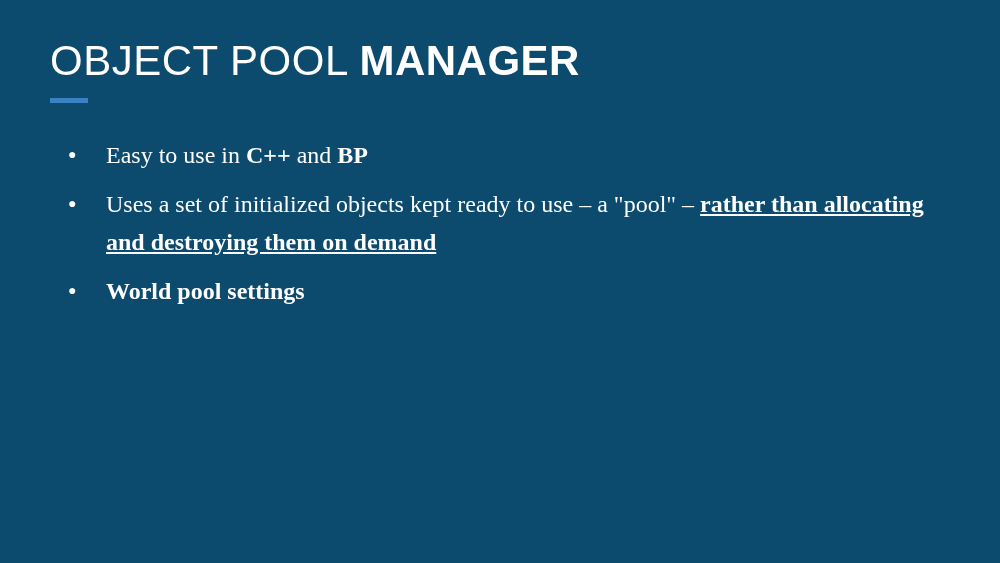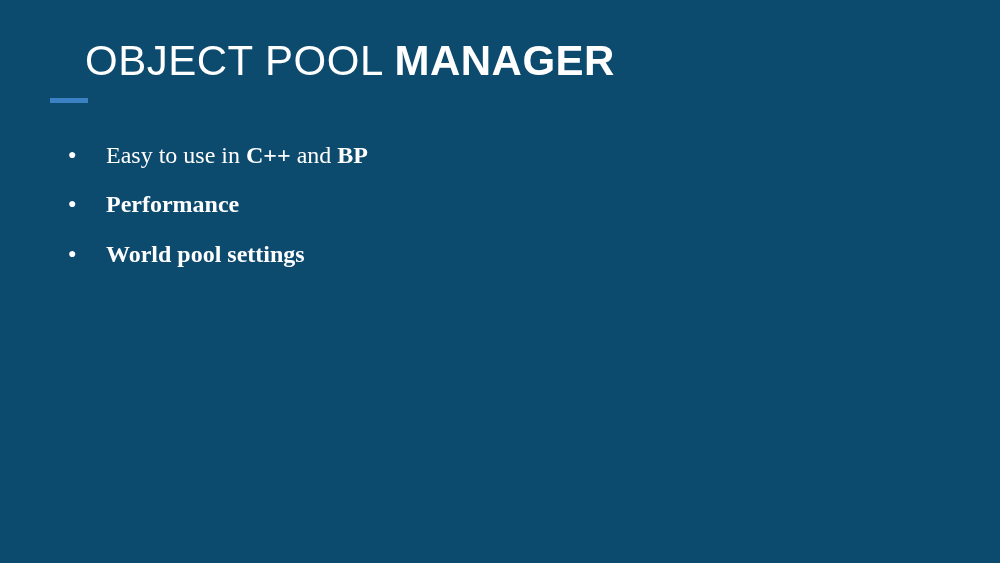--- a/index.html
+++ b/index.html
@@ -17,21 +17,20 @@
     font-family: "Helvetica Neue", Helvetica, Arial, sans-serif;
     color: #ffffff;
     padding: 38px 50px 40px 50px;
   }
   .title {
     font-size: 42px;
     font-weight: 300;
     letter-spacing: 0.5px;
     margin-bottom: 14px;
     line-height: 1.1;
-    margin-left: 35px;
   }
   .title .light {
     font-weight: 300;
   }
   .title .bold {
     font-weight: 700;
   }
   .accent-bar {
     width: 38px;
     height: 5px;
@@ -69,18 +68,18 @@
   <span class="light">OBJECT POOL </span><span class="bold">MANAGER</span>
 </h1>
 
 <div class="accent-bar"></div>
 
 <ul class="bullets">
   <li>
     <span>Easy to use in </span><span class="b">C++</span><span> and </span><span class="b">BP</span>
   </li>
   <li>
-    <span class="b">Performance</span>
+    <span>Uses a set of initialized objects kept ready to use – a "pool" – </span><span class="bu">rather than allocating and destroying them on demand</span>
   </li>
   <li>
     <span class="b">World pool settings</span>
   </li>
 </ul>
 
 </body></html>

